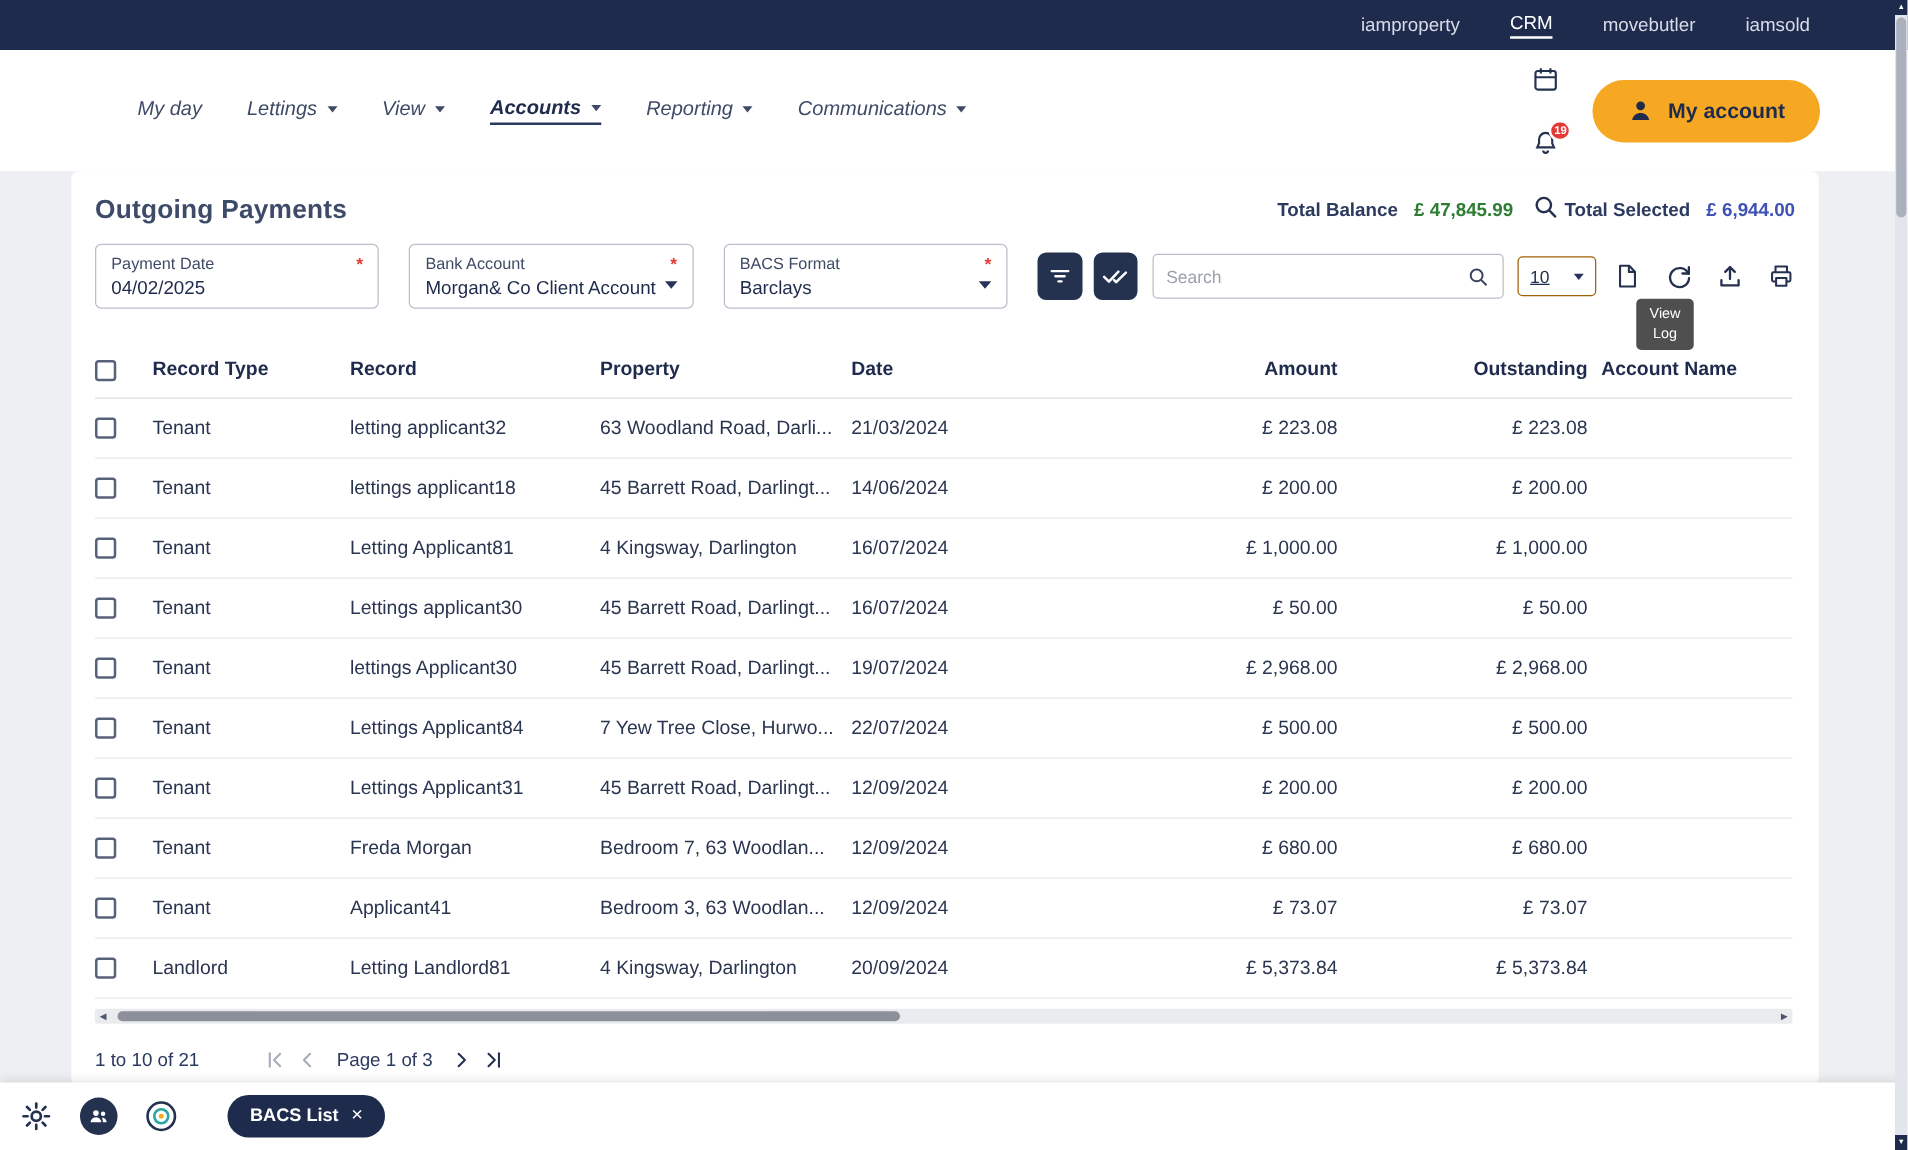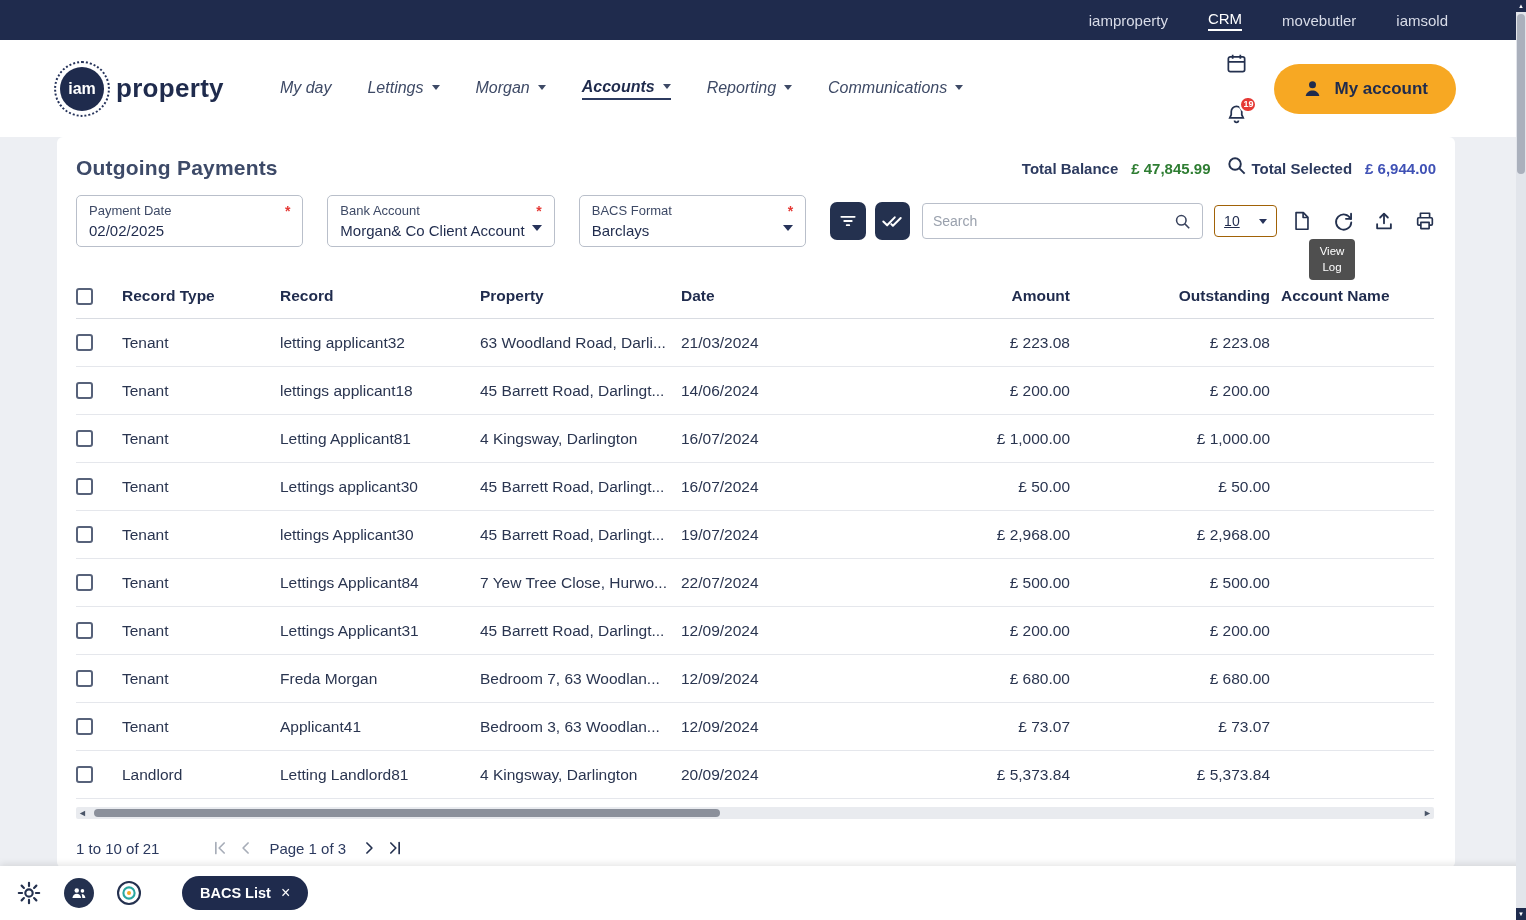--- a/index.html
+++ b/index.html
@@ -137,37 +137,30 @@
 <body>
 
 <div class="topbar">
   <a>iamproperty</a>
   <a class="active">CRM</a>
   <a>movebutler</a>
   <a>iamsold</a>
 </div>
 
 <header class="appbar">
-  <div class="logo">
-    <span class="logo-badge">
-      <span class="logo-ring"></span>
-      <span class="logo-circle">iam</span>
-    </span>
-    <span class="logo-text">property</span>
-  </div>
   <nav class="nav">
     <div class="nav-item">
         <span>My day</span>
       </div>
     <div class="nav-item">
         <span>Lettings</span>
         <span class="tri"></span>
       </div>
     <div class="nav-item">
-        <span>Morgan</span>
+        <span>View</span>
         <span class="tri"></span>
       </div>
     <div class="nav-item active">
         <span>Accounts</span>
         <span class="tri"></span>
       </div>
     <div class="nav-item">
         <span>Reporting</span>
         <span class="tri"></span>
       </div>
@@ -231,21 +224,21 @@
       <span class="tot-blue">£ 6,944.00</span>
     </div>
   </div>
 
   <div class="filter-row">
     <div class="field">
       <div class="field-top">
           <span>Payment Date</span>
           <span class="req">*</span>
         </div>
-      <div class="f-value">02/02/2025</div>
+      <div class="f-value">04/02/2025</div>
     </div>
     <div class="field">
       <div class="field-top">
           <span>Bank Account</span>
           <span class="req">*</span>
         </div>
       <div class="f-value">Morgan&amp; Co Client Account</div>
       <span class="f-caret"></span>
     </div>
     <div class="field">

